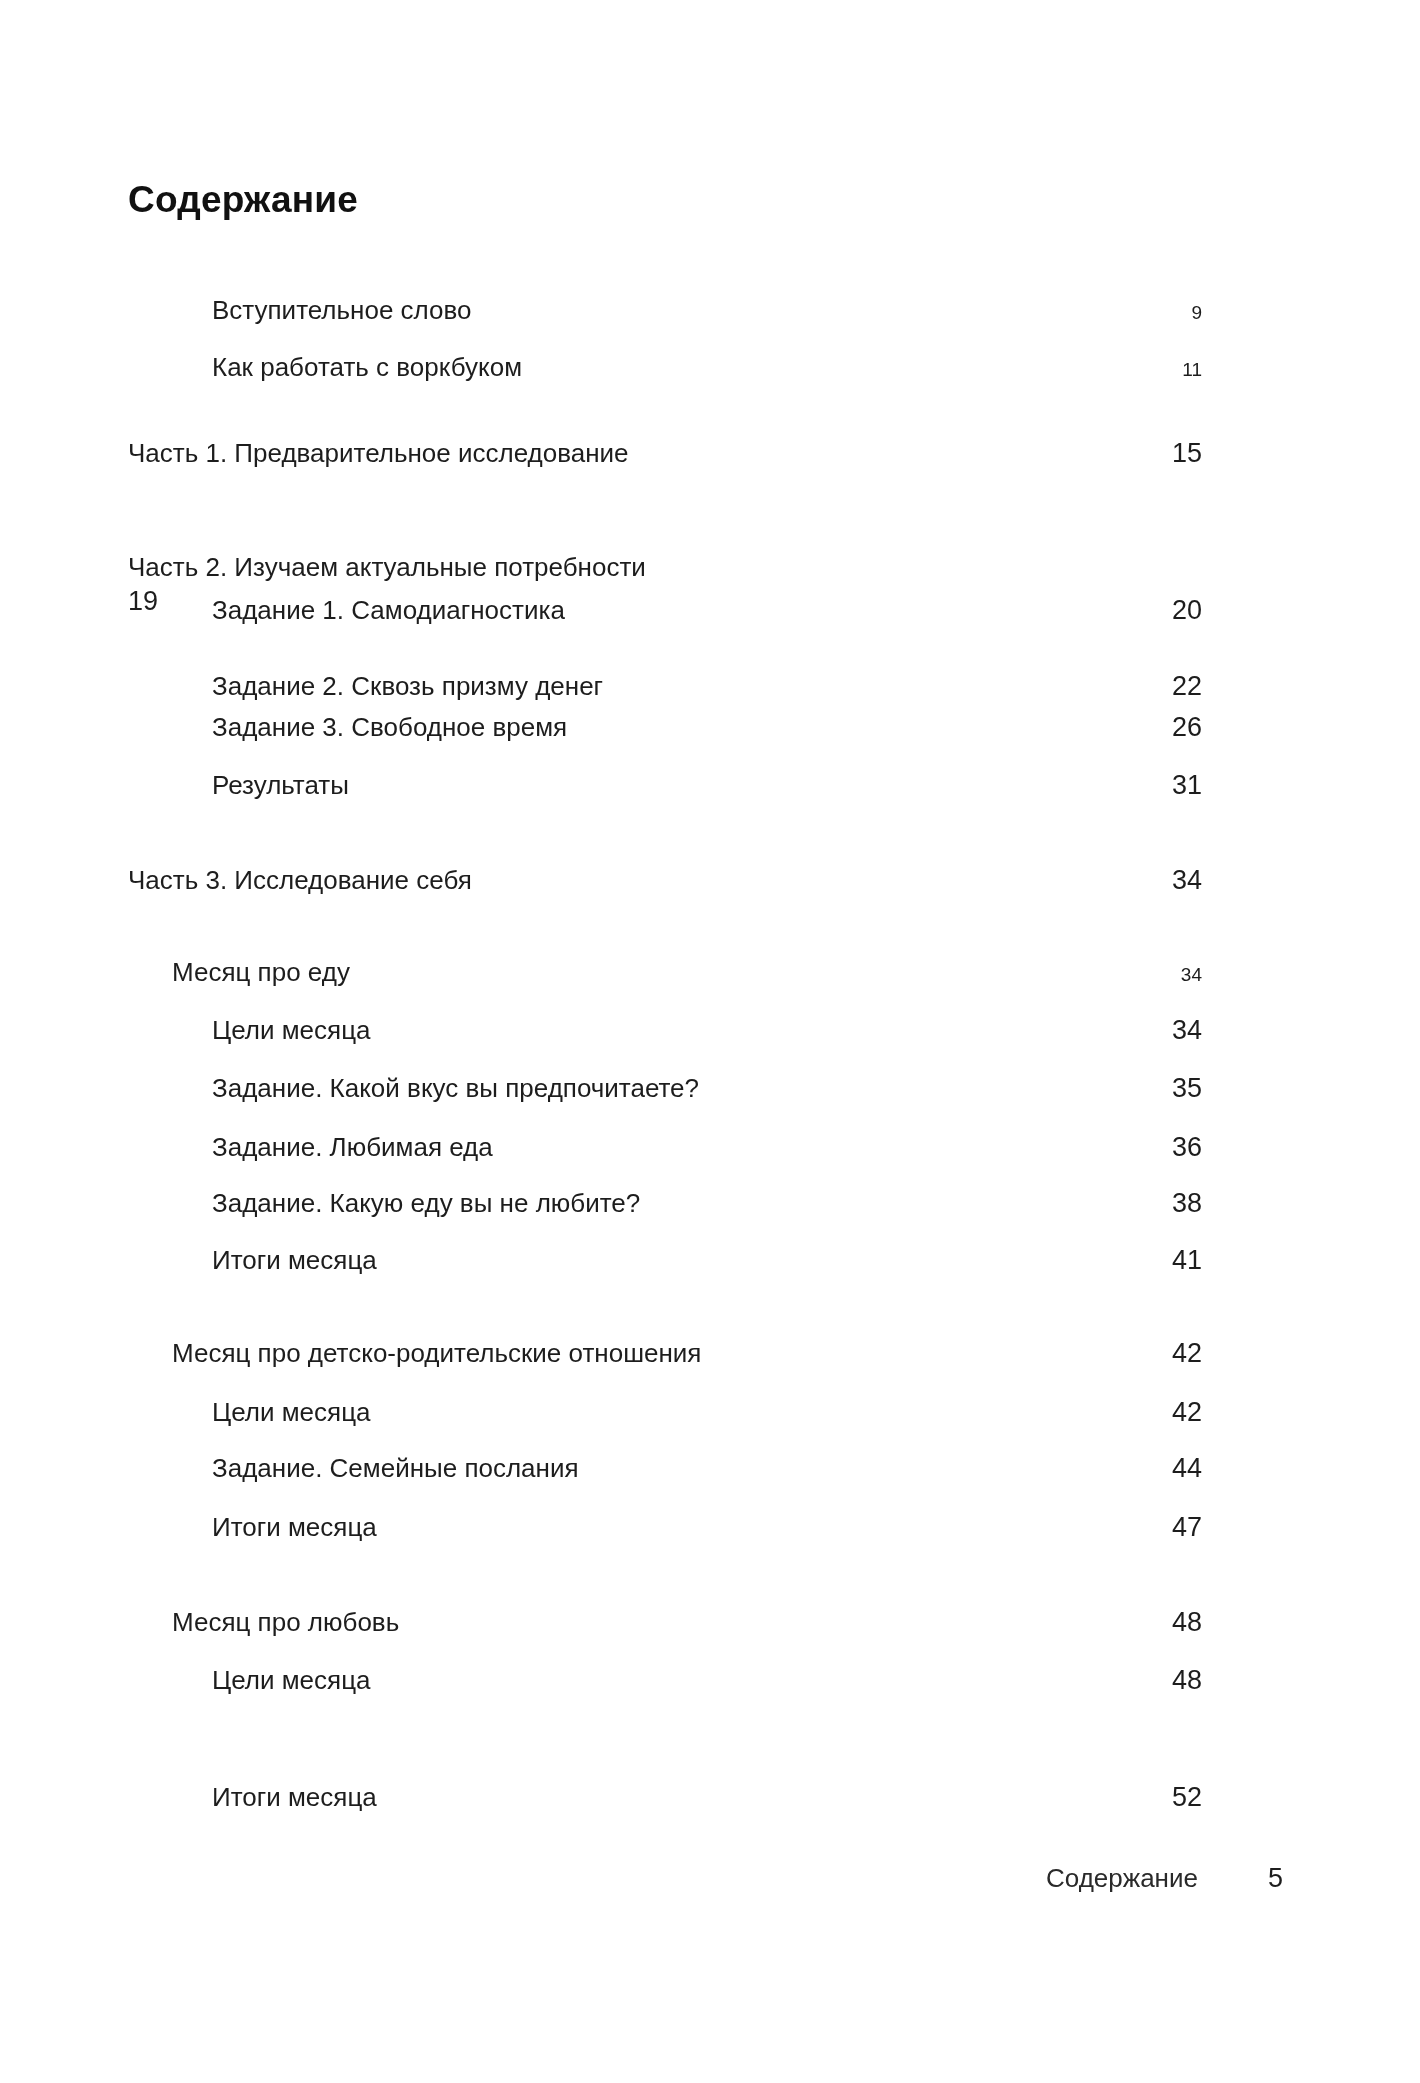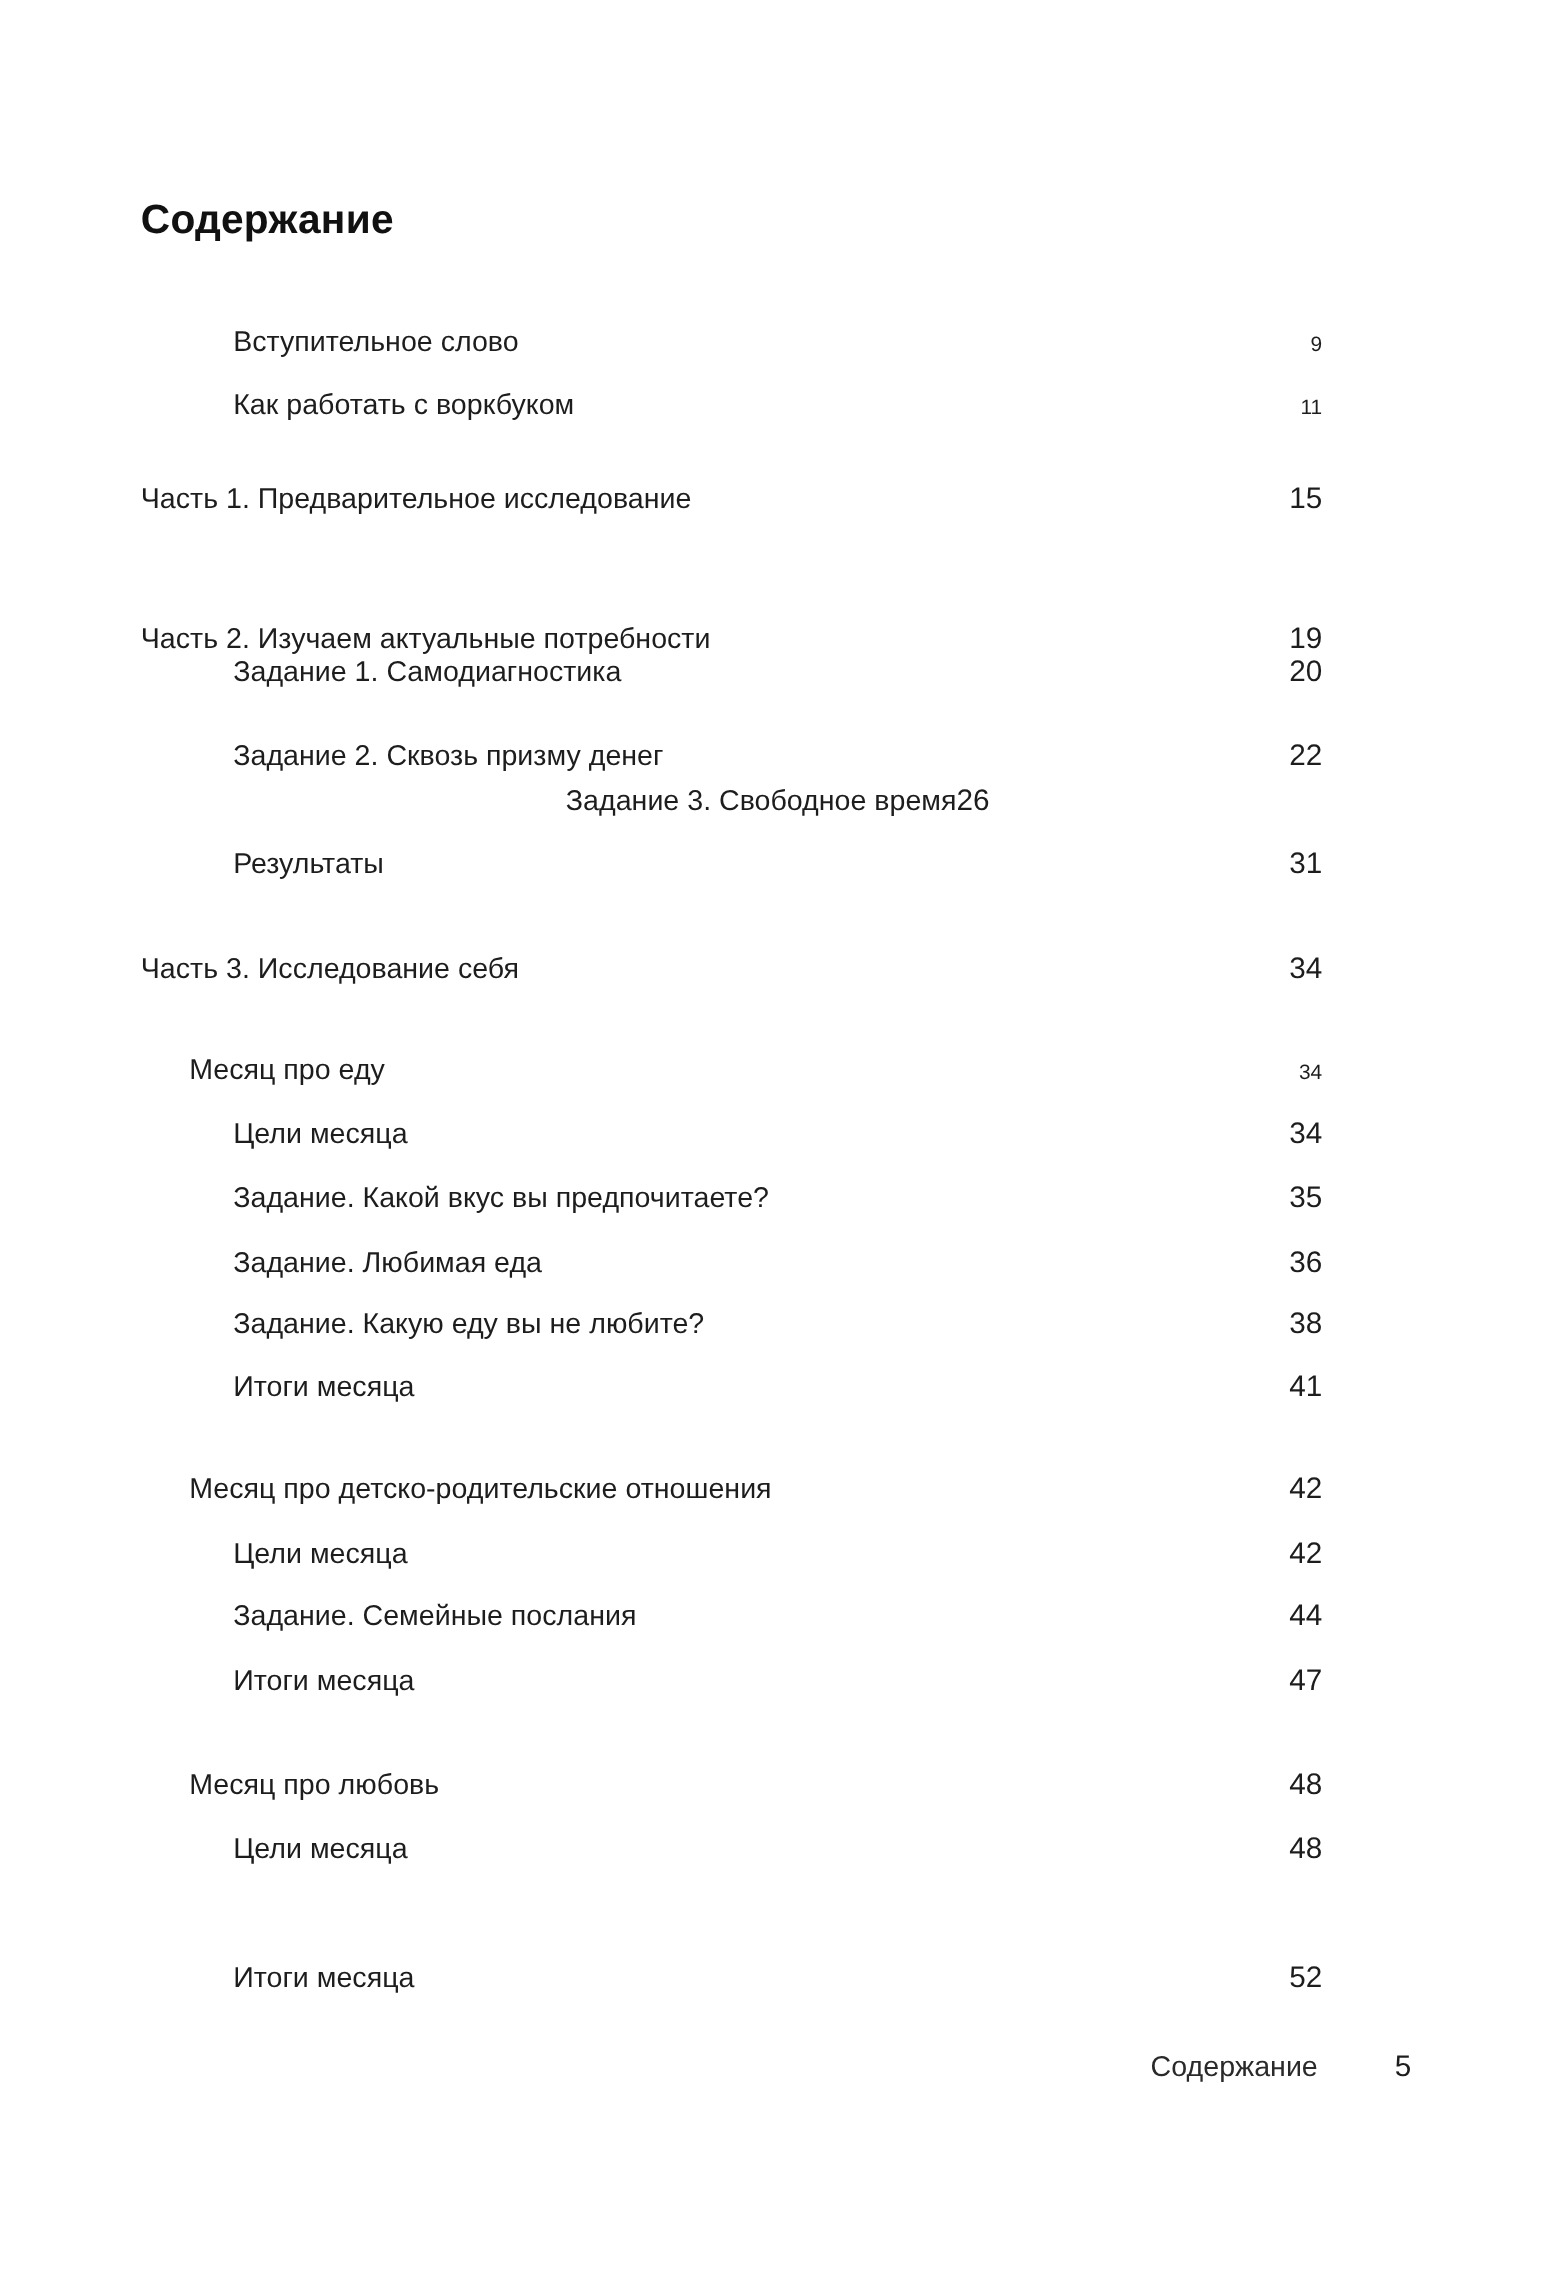--- a/index.html
+++ b/index.html
@@ -53,24 +53,24 @@
   }
   .footer .folio {
     margin-left: 70px;
     font-size: 27px;
     color: #1d1d1d;
   }
   
   .r0  { top: 293px; }
   .r1  { top: 350px; }
   .r2  { top: 436px; }
-  .r3  { top: 563px; }
+  .r3  { top: 550px; flex-direction: column; }
   .r4  { top: 593px; }
   .r5  { top: 669px; }
-  .r6  { top: 710px; justify-content: center; }
+  .r6  { top: 710px; }
   .r7  { top: 768px; }
   .r8  { top: 863px; }
   .r9  { top: 955px; }
   .r10 { top: 1013px; }
   .r11 { top: 1071px; }
   .r12 { top: 1130px; }
   .r13 { top: 1186px; }
   .r14 { top: 1243px; }
   .r15 { top: 1336px; gap: 22px; }
   .r16 { top: 1395px; }

